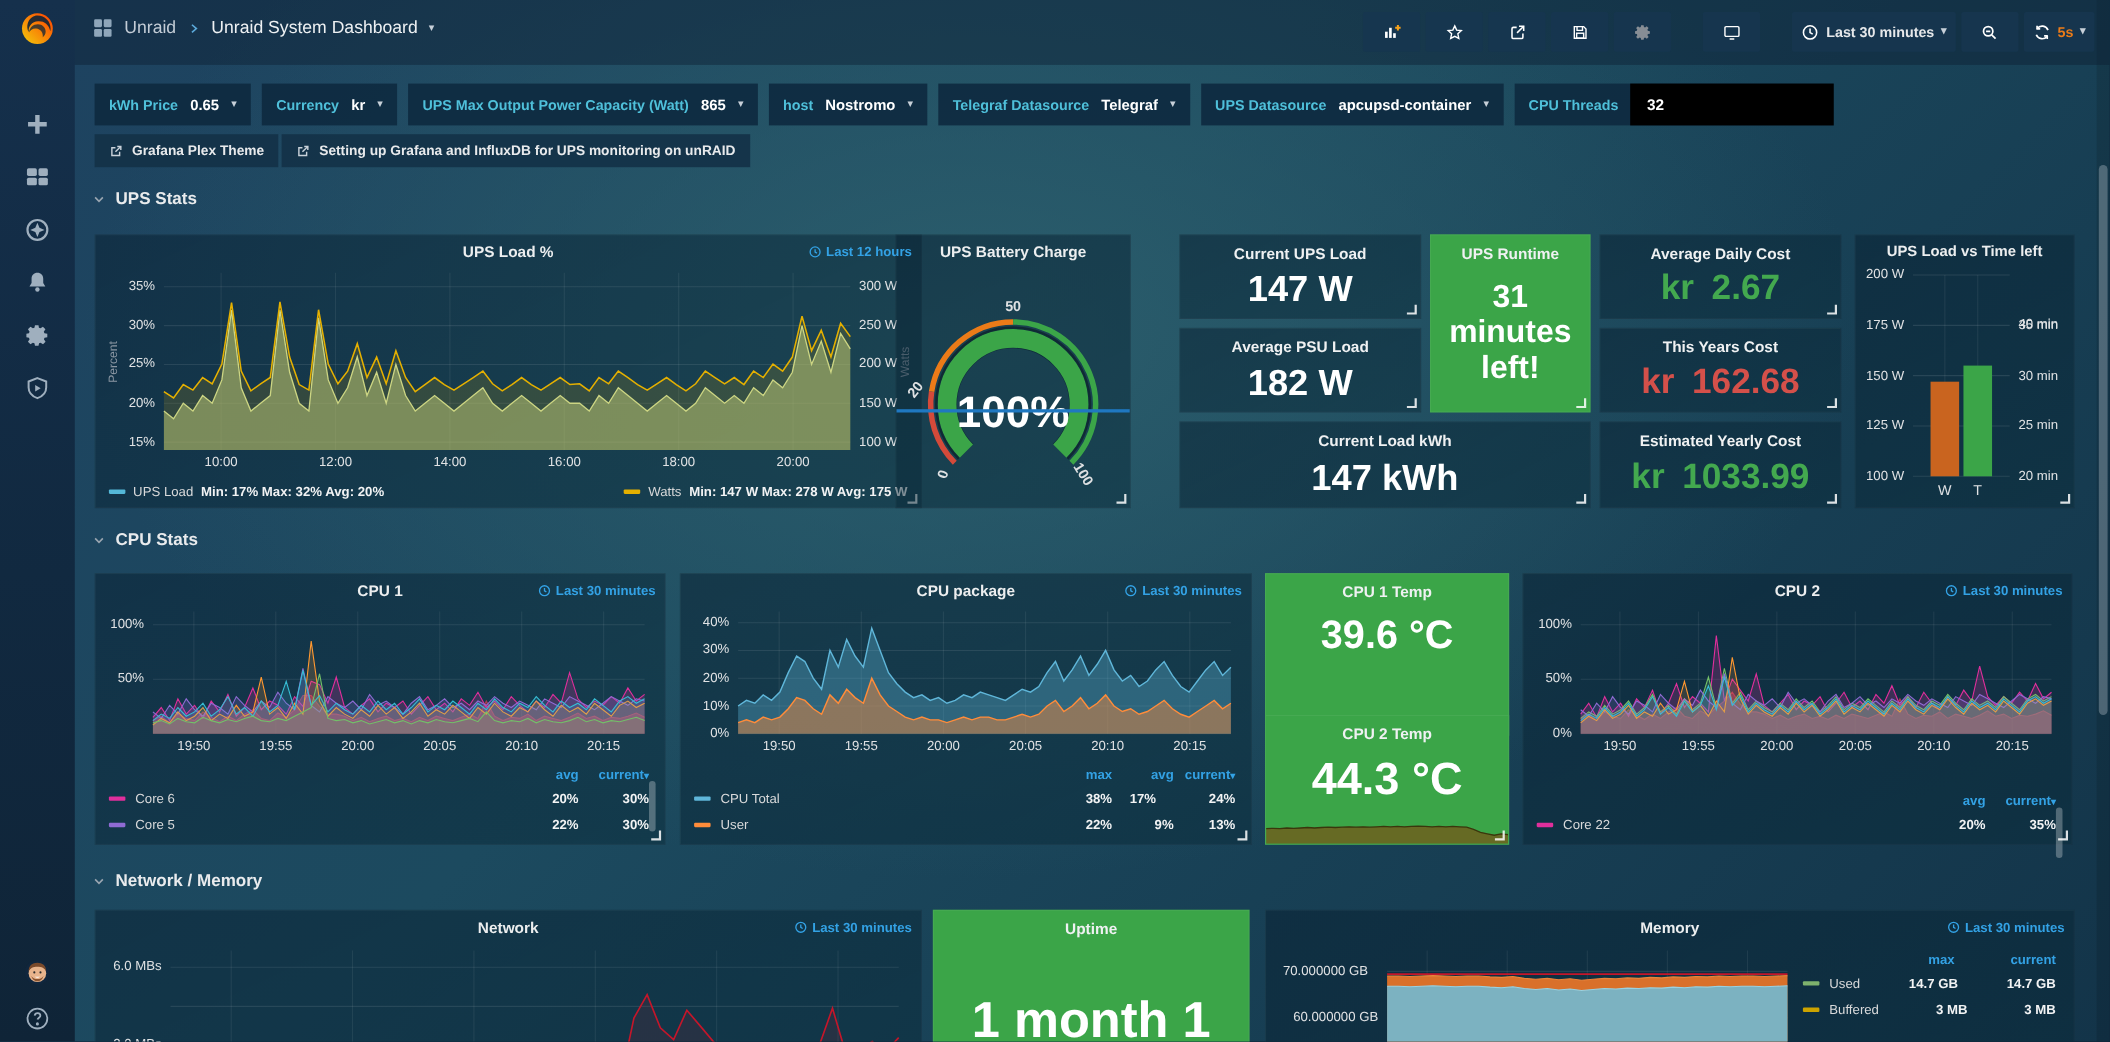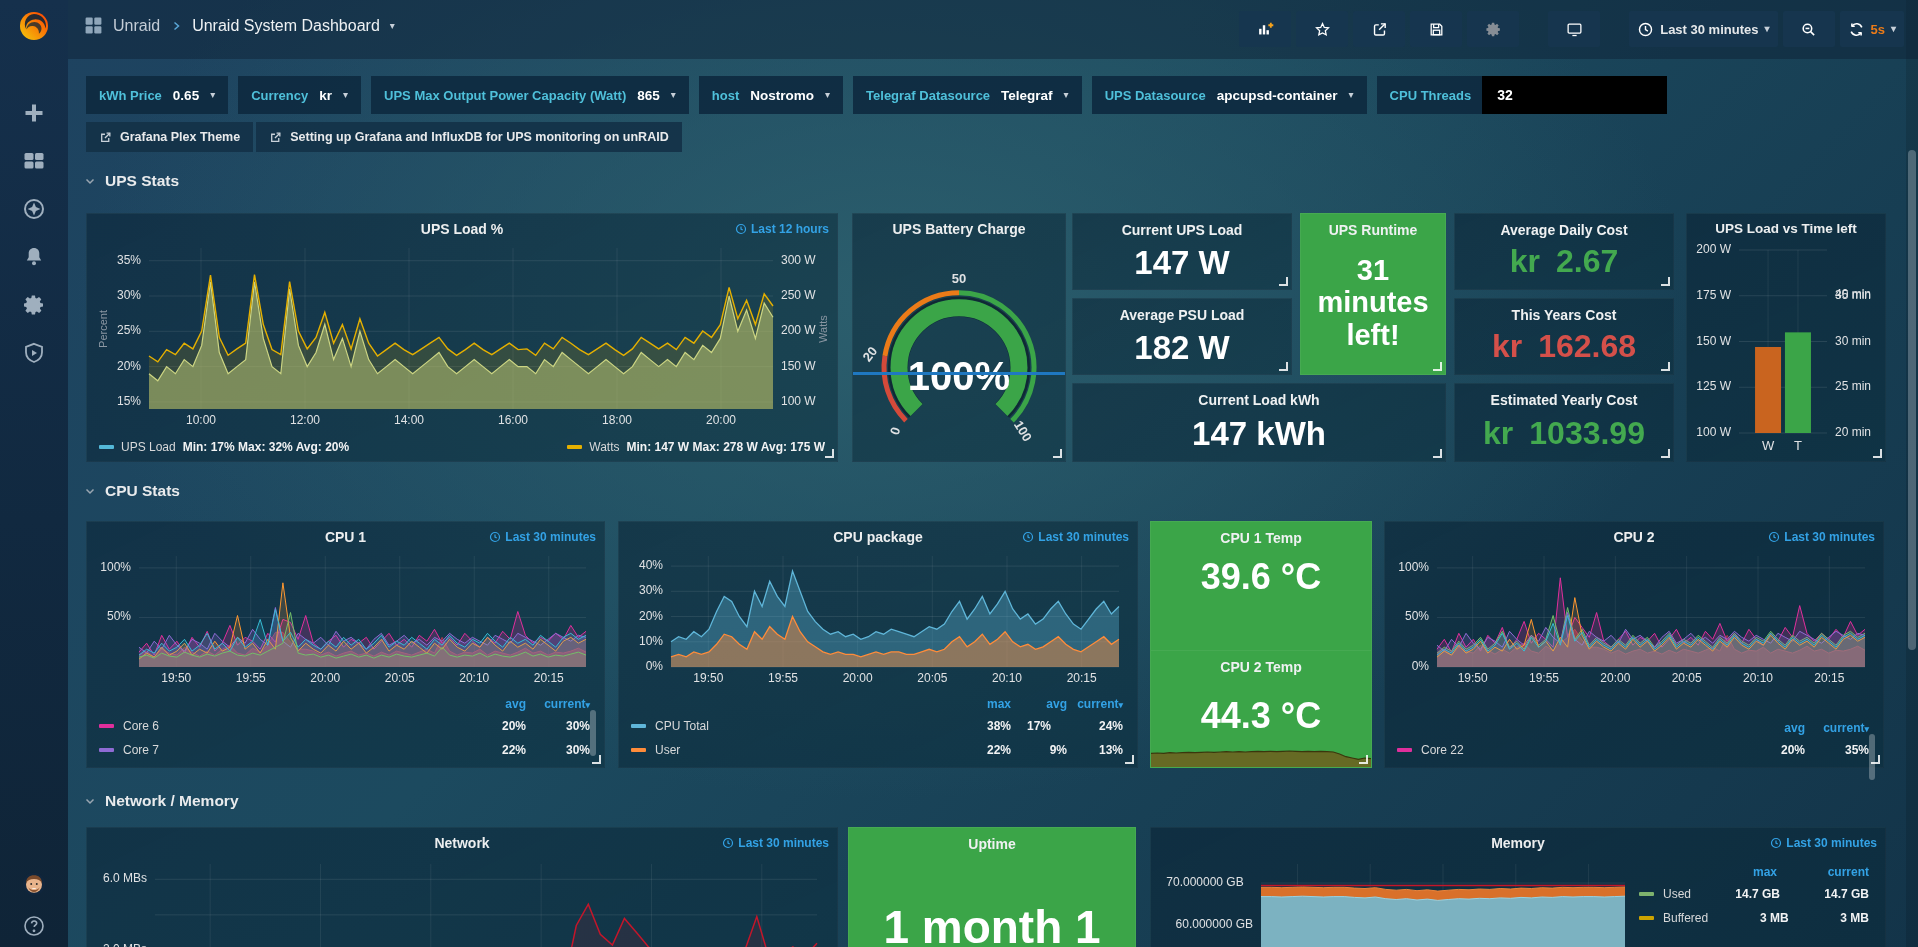--- a/index.html
+++ b/index.html
@@ -375,21 +375,21 @@
         </div>
         <div class="leg-item">
           <div class="leg-marker" style="background: rgb(229, 176, 0);"></div>
           <div class="leg-name">Watts</div>
           <div class="leg-stats">Min: 147 W  Max: 278 W  Avg: 175 W</div>
         </div>
       </div>
   <div class="rsz"></div>
     </div>
 
-  <div class="panel" style="left:852px;top:213px;width:214px;height:249px;">
+  <div class="panel" style="left:814px;top:213px;width:214px;height:249px;">
     <span class="p-title">UPS Battery Charge</span>
     <div class="threshold-line" style="top:158px;"></div>
     <div class="chart-area" style="top:28px;bottom:6px;left:0;right:0;">
         <svg width="212" height="213">
           <path d="M52.96699141100893 178.70300858899105A75 75 0 0 1 31.92337445536468 113.93741512198267" fill="none" stroke="#d44a3a" stroke-width="5"></path>
           <path d="M31.92337445536468 113.93741512198267A75 75 0 0 1 106 50.66999999999999" fill="none" stroke="#eb7b18" stroke-width="5"></path>
           <path d="M106 50.66999999999999A75 75 0 0 1 159.03300858899107 178.70300858899105" fill="none" stroke="#3ba548" stroke-width="5"></path>
           <path d="M63.57359312880714 168.09640687119284A60 60 0 1 1 148.42640687119285 168.09640687119284" fill="none" stroke="rgba(6,30,44,0.6)" stroke-width="18"></path>
           <path d="M63.57359312880714 168.09640687119284A60 60 0 1 1 148.42640687119285 168.09640687119284" fill="none" stroke="#3ba548" stroke-width="17"></path>
           <path d="M56.502525316941664 175.16747468305832A70 70 0 1 1 155.49747468305833 175.16747468305832" fill="none" stroke="rgba(0,0,0,0.35)" stroke-width="2"></path>
@@ -526,21 +526,21 @@
           <div class="leg-col" style="width: 64px;">current<span style="font-size: 9px;">▾</span></div>
         </div>
         <div class="leg-row">
           <div class="leg-marker" style="background: rgb(224, 47, 156); margin-right: 9px;"></div>
           <div class="leg-name" style="flex: 1 1 0%;">Core 6</div>
           <div class="leg-val" style="width: 64px;">20%</div>
           <div class="leg-val" style="width: 64px;">30%</div>
         </div>
         <div class="leg-row">
           <div class="leg-marker" style="background: rgb(143, 107, 212); margin-right: 9px;"></div>
-          <div class="leg-name" style="flex: 1 1 0%;">Core 7</div>
+          <div class="leg-name" style="flex: 1 1 0%;">Core 5</div>
           <div class="leg-val" style="width: 64px;">22%</div>
           <div class="leg-val" style="width: 64px;">30%</div>
         </div>
         <div class="leg-scroll"></div>
       </div>
   <div class="rsz"></div>
     </div>
 
   <div class="panel" style="left:618px;top:521px;width:520px;height:247px;">
     <span class="p-title">CPU package</span>
@@ -612,21 +612,21 @@
     <div class="chart-area" style="left:0;right:0;top:auto;bottom:0;height:40px;">
         <svg width="220" height="40">
           <polygon points="0.0,26.7 6.3,26.3 12.6,26.7 18.9,26.0 25.1,26.3 31.4,26.0 37.7,25.7 44.0,26.0 50.3,25.7 56.6,25.3 62.9,25.7 69.1,25.3 75.4,25.0 81.7,25.3 88.0,25.0 94.3,25.3 100.6,25.0 106.9,24.7 113.1,25.0 119.4,24.7 125.7,25.0 132.0,24.7 138.3,24.3 144.6,24.7 150.9,25.0 157.1,24.7 163.4,25.0 169.7,24.7 176.0,25.0 182.3,25.3 188.6,27.3 194.9,30.0 201.1,31.3 207.4,32.7 213.7,31.3 220.0,32.0 220,40 0,40" fill="#6b6420" fill-opacity="0.9" stroke="none"></polygon>
           <polyline points="0.0,26.7 6.3,26.3 12.6,26.7 18.9,26.0 25.1,26.3 31.4,26.0 37.7,25.7 44.0,26.0 50.3,25.7 56.6,25.3 62.9,25.7 69.1,25.3 75.4,25.0 81.7,25.3 88.0,25.0 94.3,25.3 100.6,25.0 106.9,24.7 113.1,25.0 119.4,24.7 125.7,25.0 132.0,24.7 138.3,24.3 144.6,24.7 150.9,25.0 157.1,24.7 163.4,25.0 169.7,24.7 176.0,25.0 182.3,25.3 188.6,27.3 194.9,30.0 201.1,31.3 207.4,32.7 213.7,31.3 220.0,32.0" fill="none" stroke="#3a360c" stroke-width="1.2"></polyline>
         </svg>
       </div>
   <div class="rsz"></div>
     </div>
   <div class="panel green-panel" style="left:1150px;top:650px;width:222px;height:118px;">
     <span class="stat-title">CPU 2 Temp</span>
-    <div class="stat-value" style="top:44px;font-size:36px;">44.3 °C</div>
+    <div class="stat-value" style="top:34px;font-size:41px;">44.3 °C</div>
     <div class="chart-area" style="left:0;right:0;top:auto;bottom:0;height:40px;">
         <svg width="220" height="40">
           <polygon points="0.0,26.3 6.3,26.0 12.6,26.3 18.9,25.7 25.1,26.0 31.4,25.7 37.7,25.3 44.0,25.7 50.3,25.3 56.6,25.0 62.9,25.3 69.1,25.0 75.4,24.7 81.7,25.0 88.0,24.7 94.3,25.0 100.6,24.7 106.9,24.3 113.1,24.7 119.4,24.3 125.7,24.7 132.0,24.3 138.3,24.0 144.6,24.3 150.9,24.7 157.1,24.3 163.4,24.7 169.7,24.3 176.0,24.7 182.3,25.0 188.6,27.0 194.9,29.7 201.1,31.0 207.4,32.3 213.7,31.0 220.0,31.7 220,40 0,40" fill="#6b6420" fill-opacity="0.9" stroke="none"></polygon>
           <polyline points="0.0,26.3 6.3,26.0 12.6,26.3 18.9,25.7 25.1,26.0 31.4,25.7 37.7,25.3 44.0,25.7 50.3,25.3 56.6,25.0 62.9,25.3 69.1,25.0 75.4,24.7 81.7,25.0 88.0,24.7 94.3,25.0 100.6,24.7 106.9,24.3 113.1,24.7 119.4,24.3 125.7,24.7 132.0,24.3 138.3,24.0 144.6,24.3 150.9,24.7 157.1,24.3 163.4,24.7 169.7,24.3 176.0,24.7 182.3,25.0 188.6,27.0 194.9,29.7 201.1,31.0 207.4,32.3 213.7,31.0 220.0,31.7" fill="none" stroke="#3a360c" stroke-width="1.2"></polyline>
         </svg>
       </div>
   <div class="rsz"></div>
     </div>
 
   <div class="panel" style="left:1384px;top:521px;width:500px;height:247px;">

